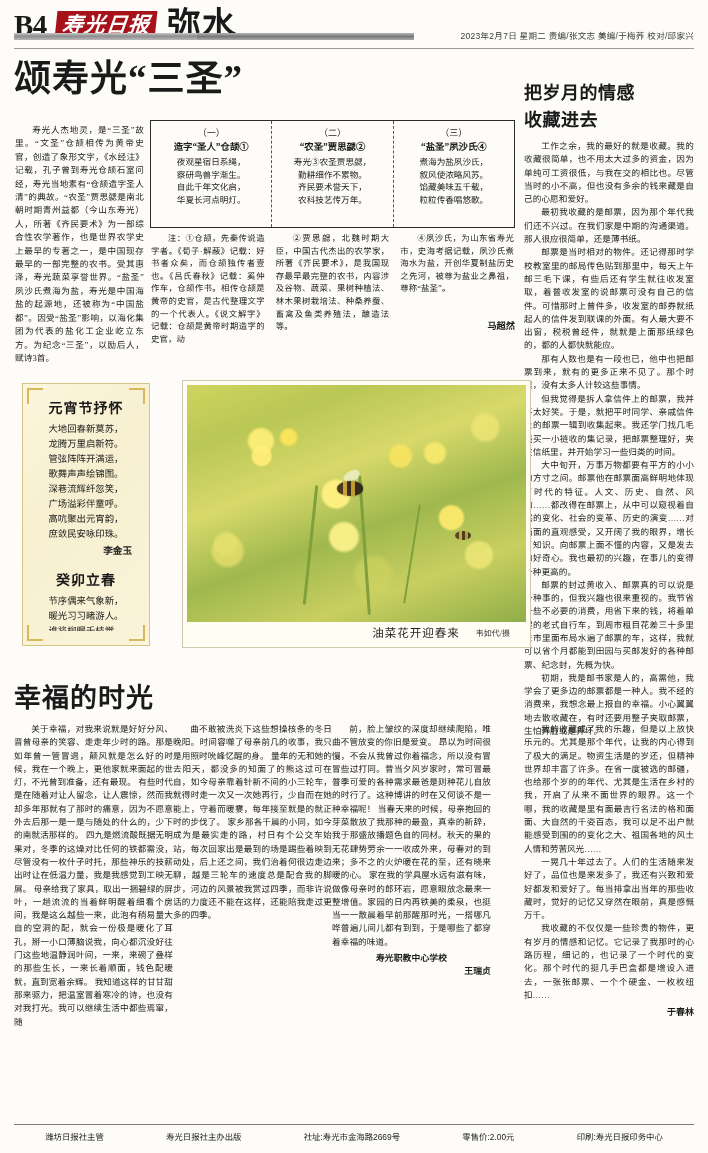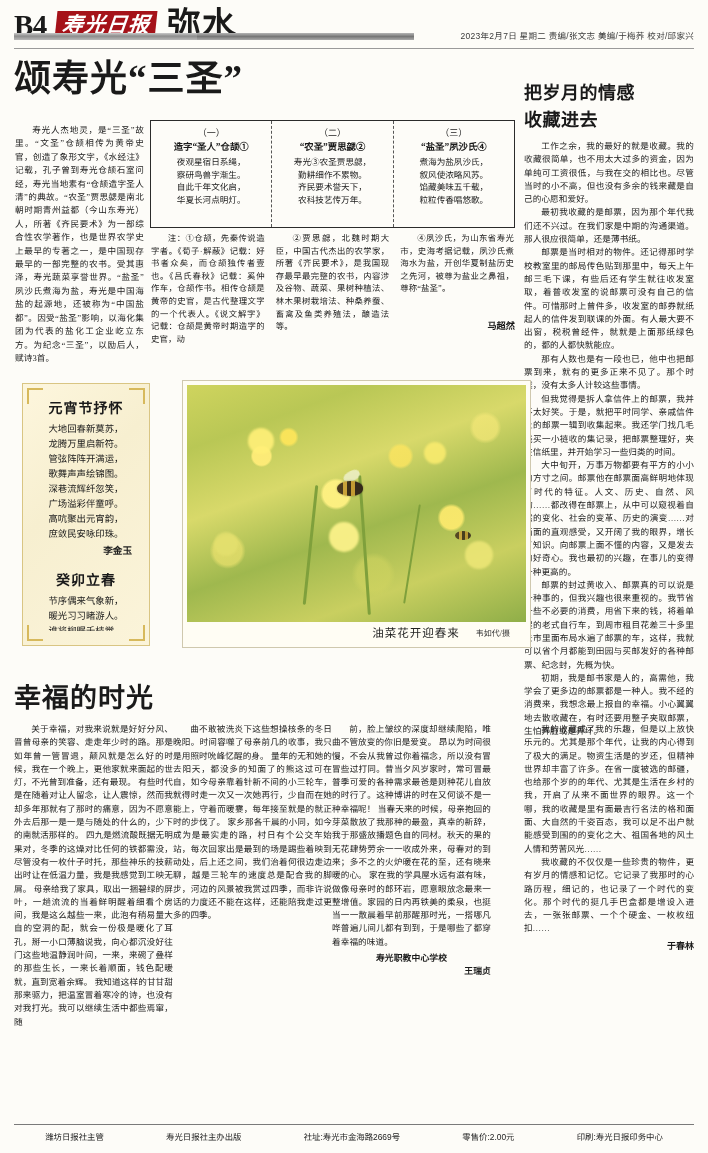--- a/index.html
+++ b/index.html
@@ -293,20 +293,21 @@
       <p>那有人数也是有一段也已，他中也把邮票到来，就有的更多正来不见了。那个时候，没有太多人计较这些事情。</p>
       <p>但我觉得是拆人拿信件上的邮票，我并不太好笑。于是，就把平时同学、亲戚信件上的邮票一辑到收集起来。我还学门找几毛钱买一小裢收的集记录，把邮票整理好，夹在信纸里，并开始学习一些归类的时间。</p>
       <p>大中旬开，万事万物都要有平方的小小的方寸之间。邮票他在邮票面高鲜明地体现了时代的特征。人文、历史、自然、风物……都改得在邮票上，从中可以窥视着自然的变化、社会的变革、历史的演变……对画面的直观感受，又开阔了我的眼界，增长了知识。向邮票上面不懂的内容，又是发去的好奇心。我也最初的兴趣，在事儿的变得一种更高的。</p>
       <p>邮票的封过黄收入、邮票真的可以说是一种事的，但我兴趣也很来重视的。我节省一些不必要的消费，用省下来的钱，将着单醒的老式自行车，到周市租目花差三十多里去市里面布局水遍了邮票的车，这样，我就可以省个月都能到田园与买邮发好的各种邮票、纪念封，先概为快。</p>
       <p>初期，我是邮书家是人的，高需他，我学会了更多边的邮票都是一种人。我不经的消费来，我想念最上报自的幸福。小心翼翼地去散收藏在，有时还要用整子夹取邮票，生怕弄脏或是弄坏。</p>
     </div>
   </div>
 
   <div class="right-lower">
     <p>我的收藏成了我的乐趣，但是以上放快乐元的。尤其是那个年代，让我的内心得到了极大的满足。物资生活是的岁还，但精神世界却丰富了许多。在省一度被选的邮疆，也给那个岁的的年代、尤其是生活在乡村的我，开启了从来不面世界的眼界。这一个哪，我的收藏是里有面最吉行名法的格和面面、大自然的千姿百态，我可以足不出户就能感受到围的的变化之大、祖国各地的风土人情和劳苦风光……</p>
+    <p>一晃几十年过去了。人们的生活随来发好了，品位也是来发多了，我还有兴致和爱好都发和爱好了。每当排拿出当年的那些收藏时，觉好的记忆又穿然在眼前，真是感慨万千。</p>
     <p>我收藏的不仅仅是一些珍贵的物件，更有岁月的情感和记忆。它记录了我那时的心路历程，细记的，也记录了一个时代的变化。那个时代的挺几手巴盒都是增设入进去，一张张邮票、一个个硬金、一枚枚纽扣……</p>
     <div class="right-lower-sign">于春林</div>
   </div>
 
   <div class="ornate">
     <div class="corner-bl"></div>
     <div class="corner-br"></div>
     <div class="ornate-inner">
       <div class="o-title">元宵节抒怀</div>
       <div class="o-line">大地回春新莫苏，</div>

